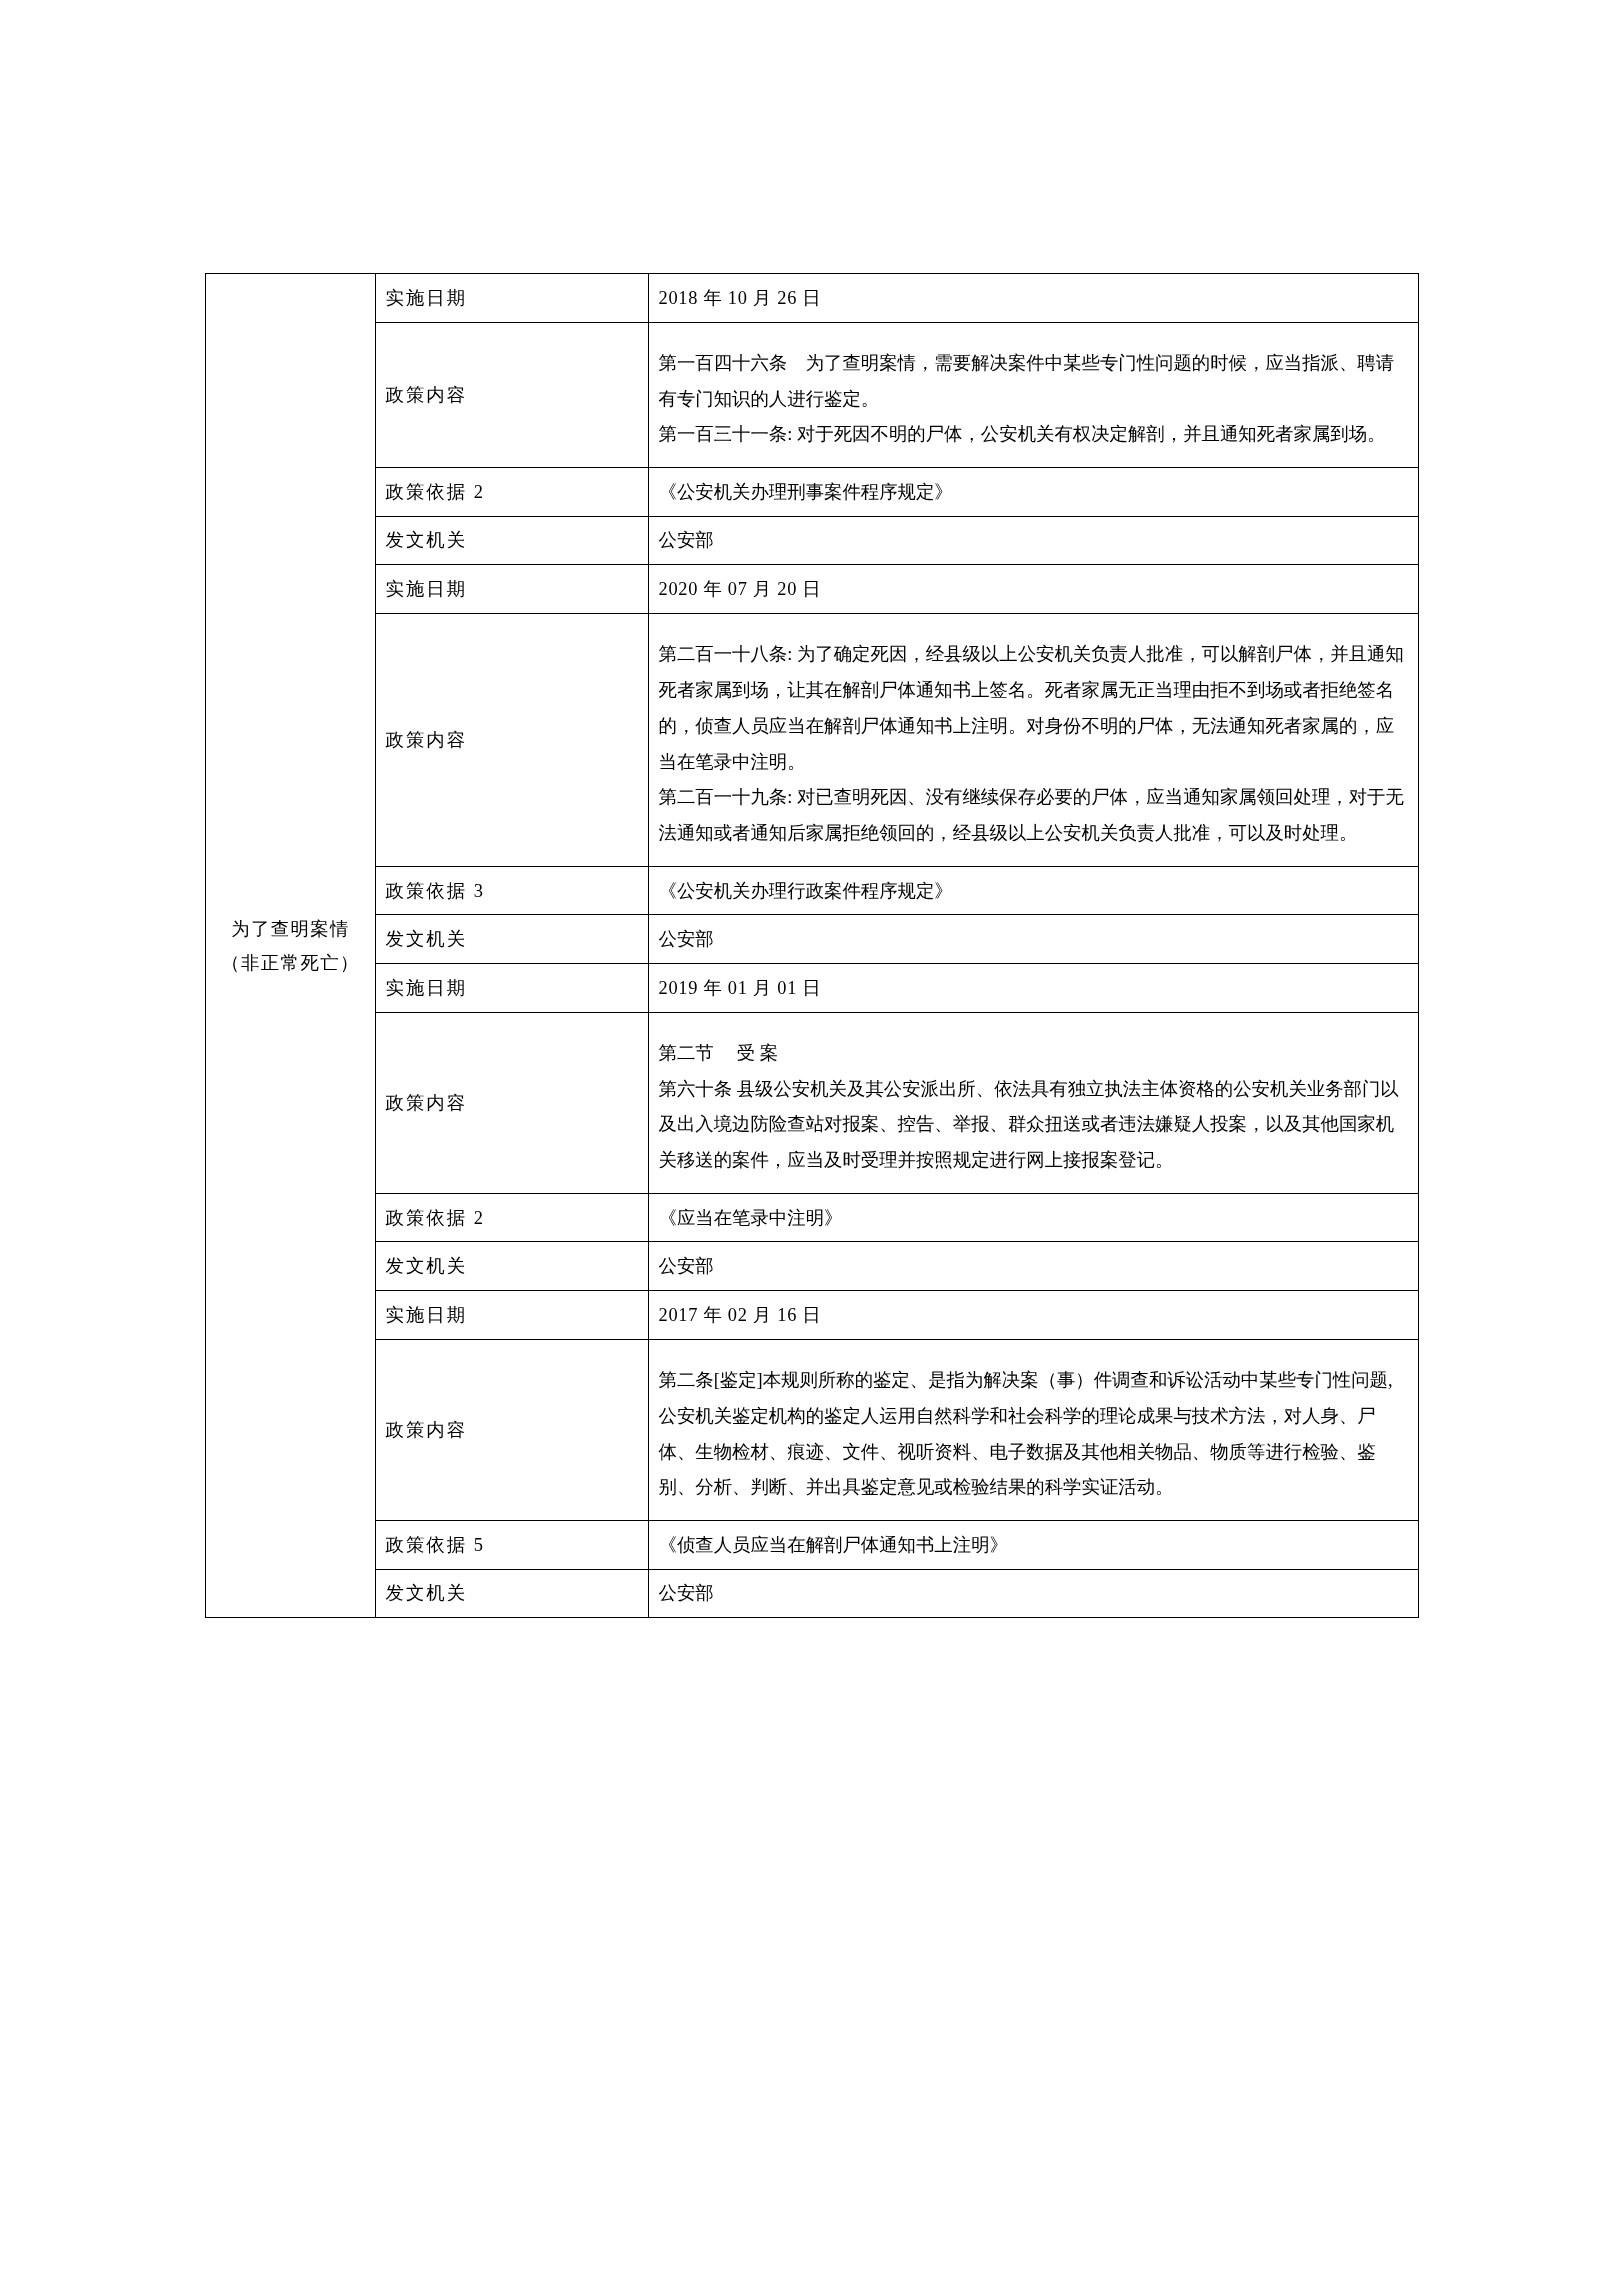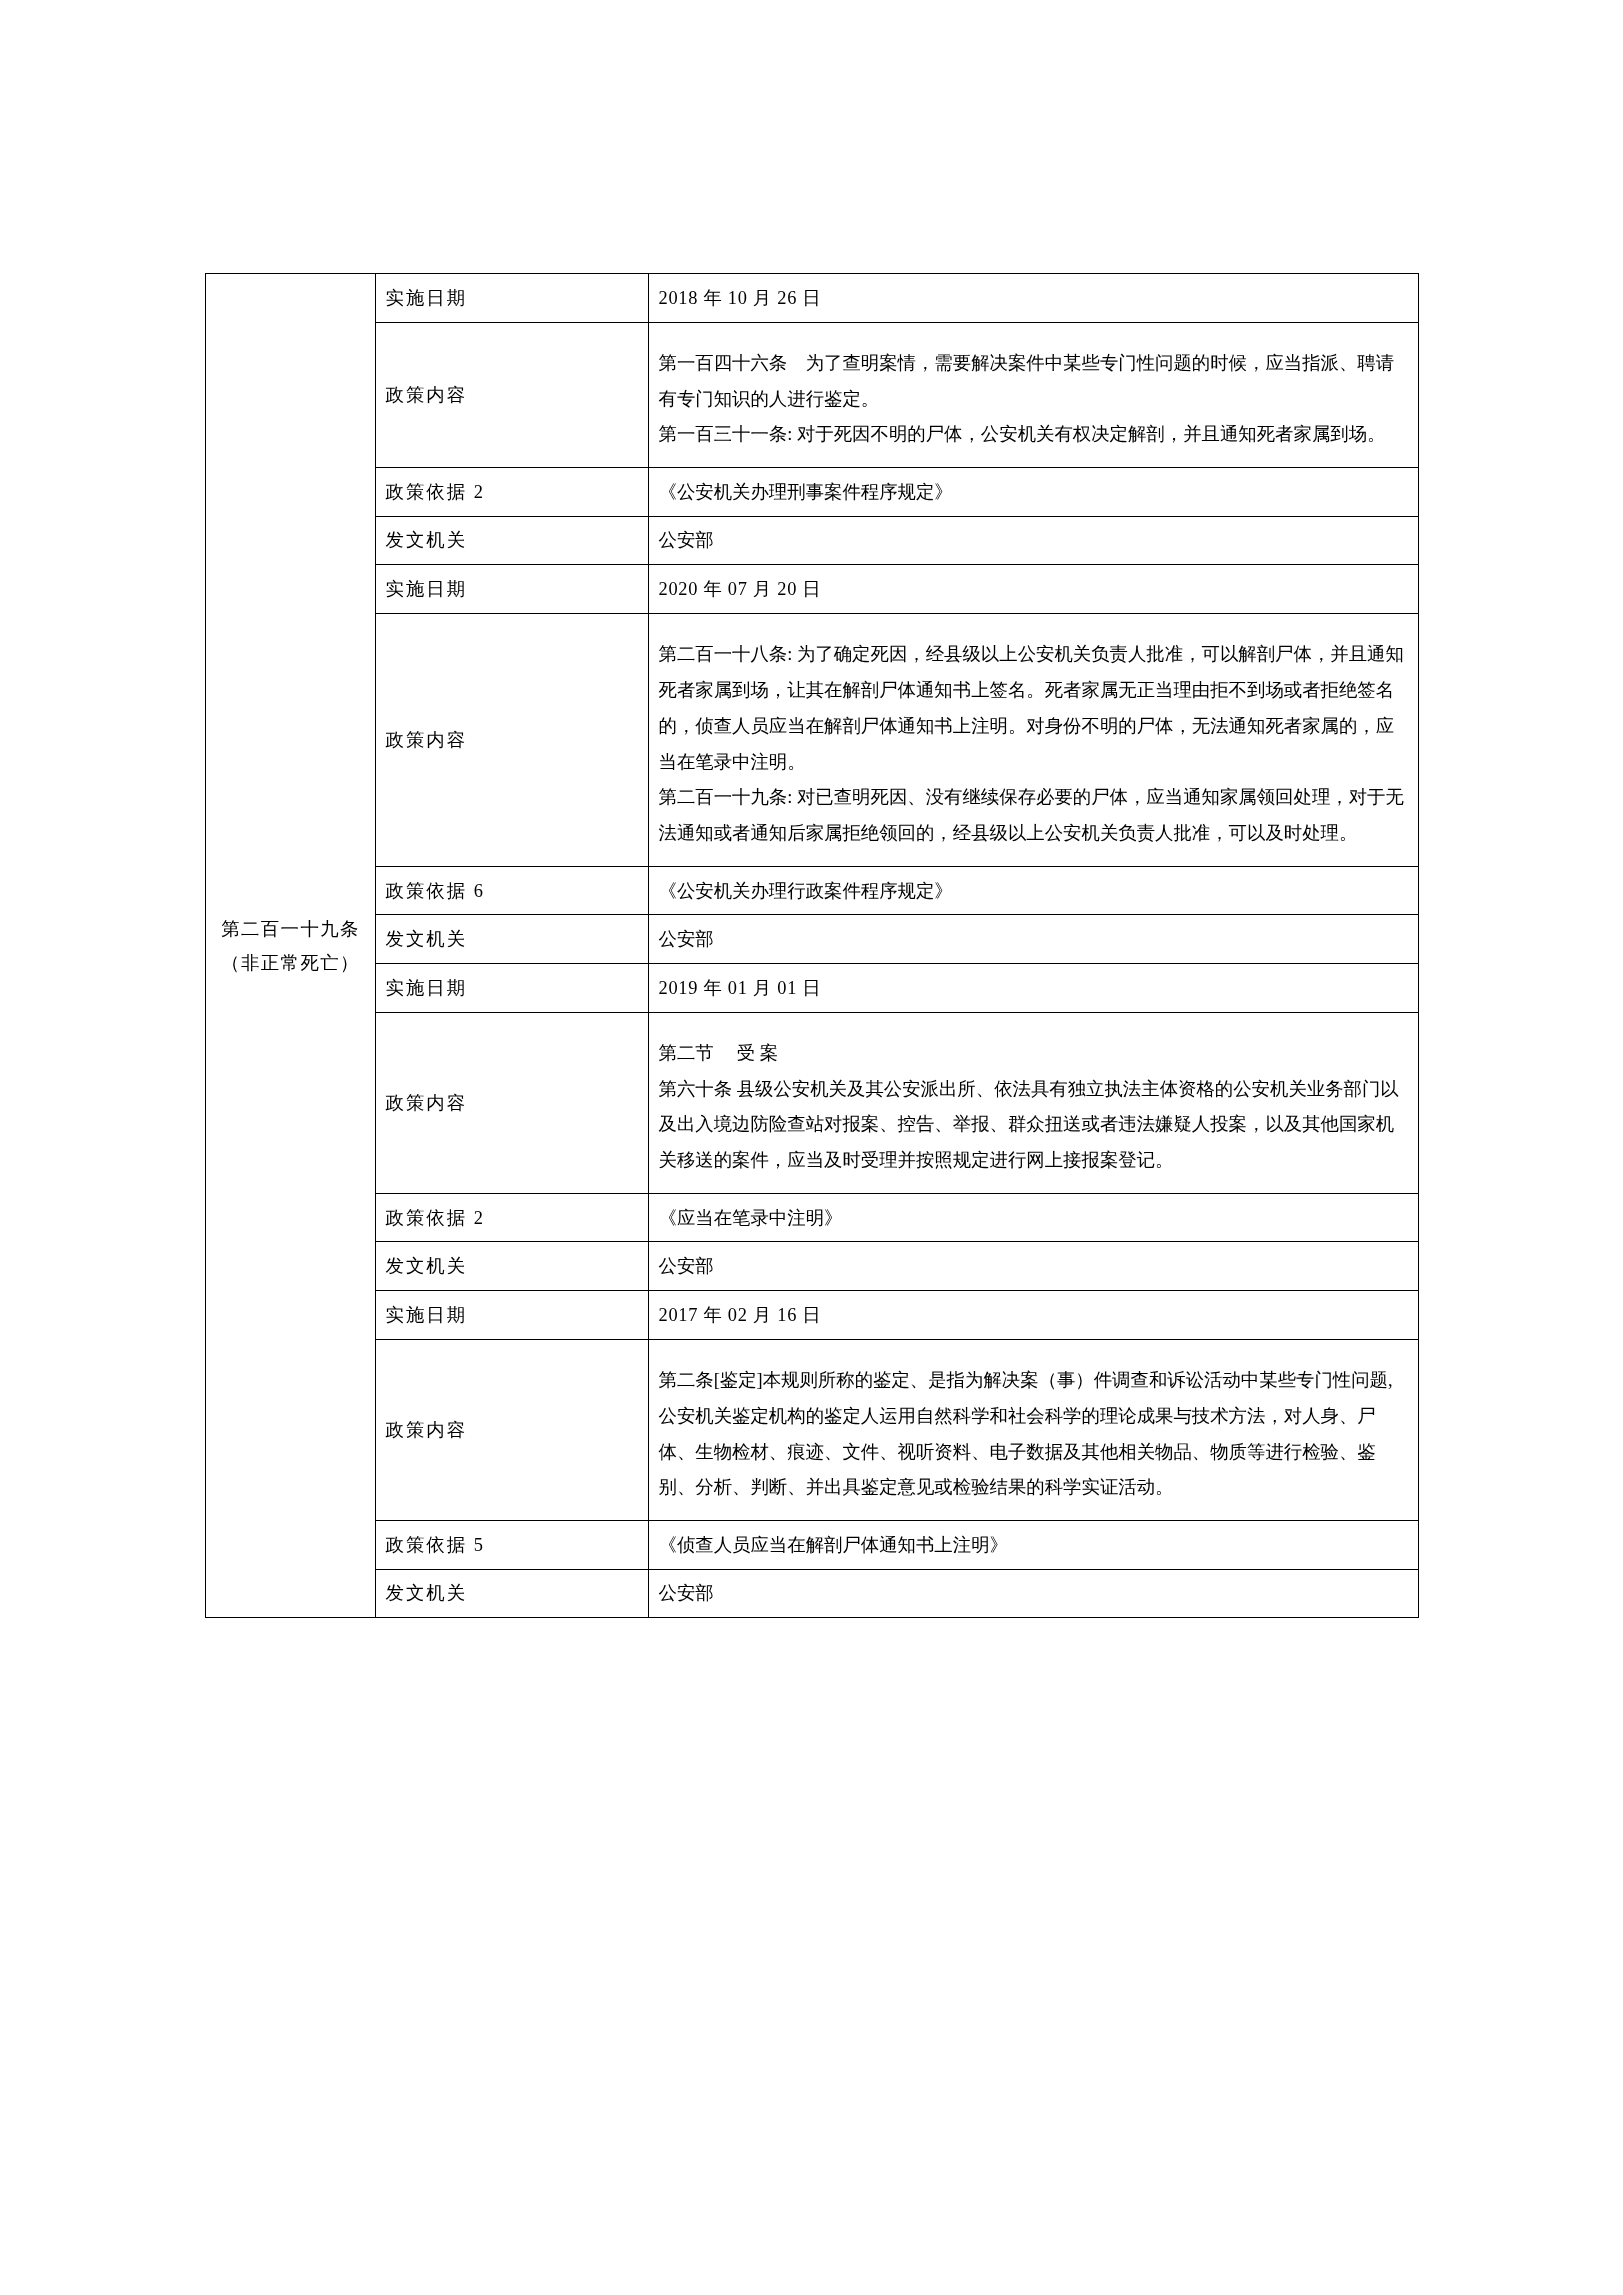--- a/index.html
+++ b/index.html
@@ -71,21 +71,21 @@
 
 <div class="page">
   <table class="doc-table">
     <colgroup>
       <col class="c-row-head">
       <col class="c-label">
       <col class="c-value">
     </colgroup>
     <tbody>
         <tr>
-          <td class="row-head" rowspan="16">第二百一十九条（非正常死亡）</td>
+          <td class="row-head" rowspan="16">为了查明案情（非正常死亡）</td>
           <td class="label">实施日期</td>
           <td class="value date">
             <div class="para">2018 年 10 月 26 日</div>
           </td>
         </tr>
         <tr>
           <td class="label">政策内容</td>
           <td class="value multiline">
             <div class="para">第一百四十六条　为了查明案情，需要解决案件中某些专门性问题的时候，应当指派、聘请有专门知识的人进行鉴定。</div>
             <div class="para">第一百三十一条: 对于死因不明的尸体，公安机关有权决定解剖，并且通知死者家属到场。</div>
@@ -110,21 +110,21 @@
           </td>
         </tr>
         <tr>
           <td class="label">政策内容</td>
           <td class="value multiline">
             <div class="para">第二百一十八条: 为了确定死因，经县级以上公安机关负责人批准，可以解剖尸体，并且通知死者家属到场，让其在解剖尸体通知书上签名。死者家属无正当理由拒不到场或者拒绝签名的，侦查人员应当在解剖尸体通知书上注明。对身份不明的尸体，无法通知死者家属的，应当在笔录中注明。</div>
             <div class="para">第二百一十九条: 对已查明死因、没有继续保存必要的尸体，应当通知家属领回处理，对于无法通知或者通知后家属拒绝领回的，经县级以上公安机关负责人批准，可以及时处理。</div>
           </td>
         </tr>
         <tr>
-          <td class="label">政策依据 6</td>
+          <td class="label">政策依据 3</td>
           <td class="value">
             <div class="para">《公安机关办理行政案件程序规定》</div>
           </td>
         </tr>
         <tr>
           <td class="label">发文机关</td>
           <td class="value">
             <div class="para">公安部</div>
           </td>
         </tr>

